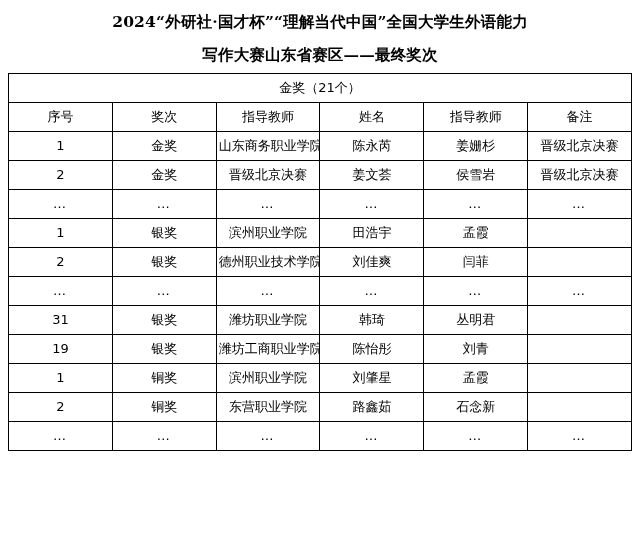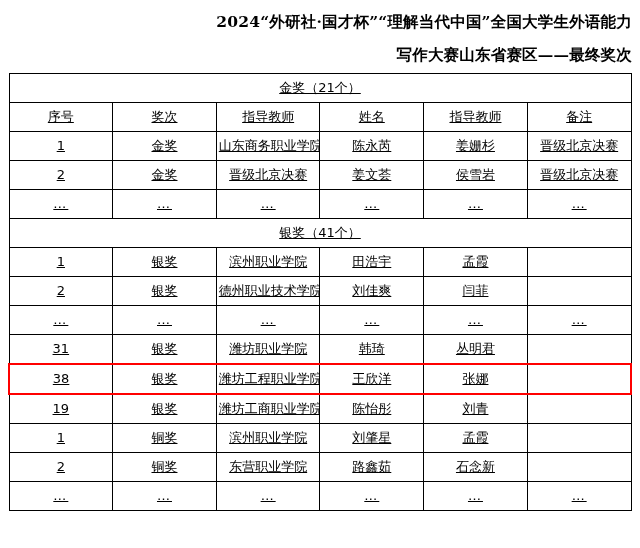--- a/index.html
+++ b/index.html
@@ -16,39 +16,38 @@
   }
   .page {
     width: 640px;
     height: 548px;
     box-sizing: border-box;
     padding: 0 8px;
     display: flex;
     flex-direction: column;
   }
   .title {
-    text-align: right;
+    text-align: center;
     font-weight: bold;
     font-size: 15.5px;
     line-height: 25px;
     letter-spacing: 0.2px;
     padding-top: 9px;
     padding-bottom: 6px;
     font-family: "DejaVu Serif", "Liberation Serif", serif;
   }
   .title .line2 {
     display: block;
     margin-top: 8px;
   }
   table.award-table {
     border-collapse: collapse;
     width: 624px;
     table-layout: fixed;
     font-size: 13px;
-    text-decoration: underline;
   }
   table.award-table td {
     border: 1px solid #000000;
     height: 28px;
     text-align: center;
     vertical-align: middle;
     padding: 0 2px;
     font-size: 13px;
     line-height: 16px;
     white-space: nowrap;
@@ -122,23 +121,20 @@
         </tr>
         <tr>
           <td class="col-no dots">…</td>
           <td class="col-award dots">…</td>
           <td class="col-school dots">…</td>
           <td class="col-name dots">…</td>
           <td class="col-teacher dots">…</td>
           <td class="col-remark dots">…</td>
         </tr>
         <tr>
-          <td class="section-head" colspan="6">银奖（41个）</td>
-        </tr>
-        <tr>
           <td class="col-no">1</td>
           <td class="col-award">银奖</td>
           <td class="col-school">滨州职业学院</td>
           <td class="col-name">田浩宇</td>
           <td class="col-teacher">孟霞</td>
           <td class="col-remark"></td>
         </tr>
         <tr>
           <td class="col-no">2</td>
           <td class="col-award">银奖</td>
@@ -154,28 +150,20 @@
           <td class="col-name dots">…</td>
           <td class="col-teacher dots">…</td>
           <td class="col-remark dots">…</td>
         </tr>
         <tr>
           <td class="col-no">31</td>
           <td class="col-award">银奖</td>
           <td class="col-school">潍坊职业学院</td>
           <td class="col-name">韩琦</td>
           <td class="col-teacher">丛明君</td>
-          <td class="col-remark"></td>
-        </tr>
-        <tr class="highlight">
-          <td class="col-no">38</td>
-          <td class="col-award">银奖</td>
-          <td class="col-school">潍坊工程职业学院</td>
-          <td class="col-name">王欣洋</td>
-          <td class="col-teacher">张娜</td>
           <td class="col-remark"></td>
         </tr>
         <tr>
           <td class="col-no">19</td>
           <td class="col-award">银奖</td>
           <td class="col-school">潍坊工商职业学院</td>
           <td class="col-name">陈怡彤</td>
           <td class="col-teacher">刘青</td>
           <td class="col-remark"></td>
         </tr>

